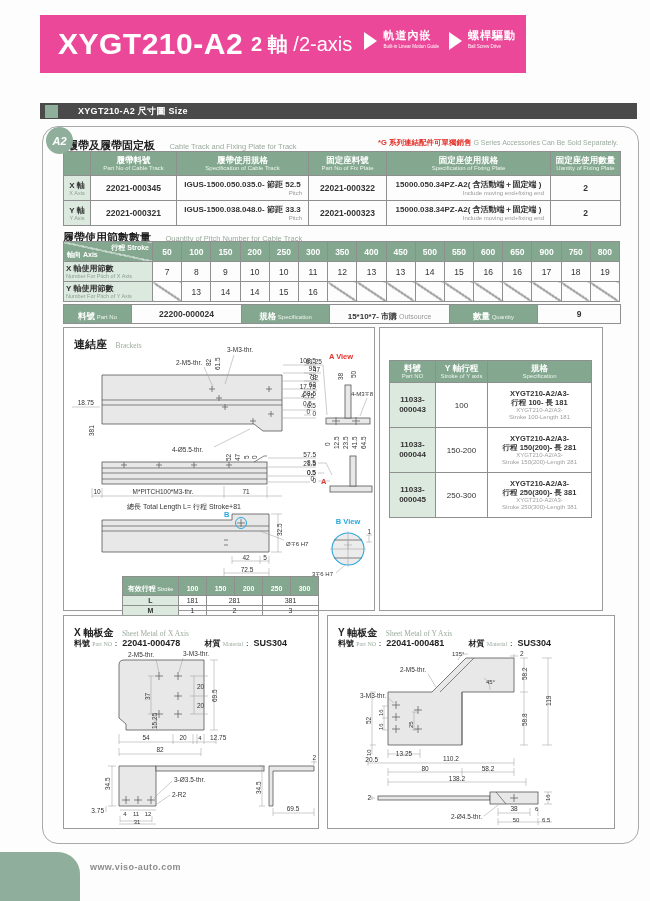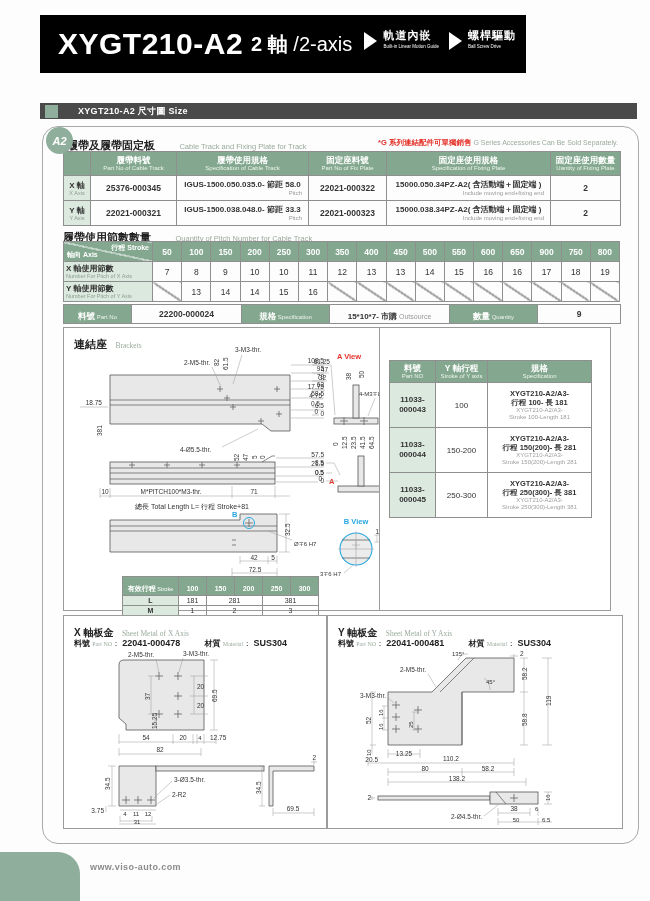--- a/index.html
+++ b/index.html
@@ -1,39 +1,39 @@
 <!DOCTYPE html>
 <html><head>
 <meta charset="utf-8">
 <style>
   html,body{margin:0;padding:0;background:#fff;}
   #page{position:relative;width:650px;height:901px;background:#fdfdfd;overflow:hidden;
         font-family:"Liberation Sans","DejaVu Sans",sans-serif;color:#333;}
   .abs{position:absolute;}
   
-  #banner{left:40px;top:15px;width:486px;height:58px;background:#000000;display:flex;align-items:center;}
+  #banner{left:40px;top:15px;width:486px;height:58px;background:#ec4899;display:flex;align-items:center;}
   #banner .title{font-size:30px;font-weight:bold;color:#fff;margin-left:18px;letter-spacing:.5px;}
   #banner .subtitle{font-size:20px;color:#fff;margin-left:8px;font-weight:bold;}
   #banner .subtitle .light{font-weight:normal;}
   .badges{position:absolute;right:10px;top:13px;display:flex;align-items:flex-start;}
   .tri{width:0;height:0;border-top:9px solid transparent;border-bottom:9px solid transparent;
        border-left:13px solid #fff;margin:4px 6px 0 10px;}
   .badge-txt .zh{font-size:11px;font-weight:bold;color:#fff;letter-spacing:1px;}
   .badge-txt .en{font-size:4.5px;color:#fff;margin-top:1px;}
   
   #secbar{left:40px;top:103px;width:597px;height:16px;background:#4a4a4a;display:flex;align-items:center;}
   #secbar .sq{width:13px;height:13px;background:#8FAE9B;margin-left:5px;}
   #secbar .lbl{color:#fff;font-size:9px;font-weight:bold;margin-left:20px;letter-spacing:.3px;}
   
   #mainbox{left:42px;top:126px;width:595px;height:716px;border:1.5px solid #a9a9a9;border-radius:16px;}
   #a2badge{left:46px;top:127px;width:27px;height:27px;border-radius:50%;background:#8FAE9B;color:#fff;
            font-size:11px;font-weight:bold;font-style:italic;display:flex;align-items:center;justify-content:center;z-index:3;}
   .sec-title{position:absolute;white-space:nowrap;}
   .sec-title .zh{font-size:11px;font-weight:bold;color:#222;}
-  .sec-title .en{font-size:7.5px;color:#9aab9d;margin-left:20px;}
+  .sec-title .en{font-size:7.5px;color:#9aab9d;margin-left:10px;}
   .note{position:absolute;font-size:7px;white-space:nowrap;}
   .note .red{color:#E4332B;font-weight:bold;font-size:7.5px;}
   .note .gr{color:#9aab9d;}
   
   table{border-collapse:collapse;table-layout:fixed;}
   td,th{border:1px solid #8f8f8f;padding:0;overflow:hidden;}
   .ghead{background:#83A88F;color:#fff;text-align:center;vertical-align:middle;}
   .ghead .zh{font-size:8.5px;font-weight:bold;line-height:10px;}
   .ghead .en{font-size:6px;font-weight:normal;line-height:7px;color:#eef4ee;}
   .lgreen{background:#DCE9DF;}
@@ -43,21 +43,21 @@
   .two .l2{font-size:6px;color:#999;text-align:right;padding-right:6px;line-height:7px;}
   .axis-c .zh{font-size:8px;font-weight:bold;line-height:9px;}
   .axis-c .en{font-size:5.5px;color:#8aa090;line-height:6px;}
   
   .diag{background-image:linear-gradient(to right top,transparent 47%,#9b9b9b 47%,#9b9b9b 53%,transparent 53%);}
   .corner{position:relative;background:#83A88F;
     background-image:linear-gradient(to right top,transparent 48.5%,rgba(255,255,255,.85) 48.5%,rgba(255,255,255,.85) 51.5%,transparent 51.5%);}
   .corner .ct{position:absolute;top:1px;right:3px;font-size:7px;color:#fff;font-weight:bold;}
   .corner .cb{position:absolute;bottom:1px;left:3px;font-size:7px;color:#fff;font-weight:bold;}
   
-  .frame{position:absolute;border:1px solid #9b9b9b;background:#fff;padding-left:8px;}
+  .frame{position:absolute;border:1px solid #9b9b9b;background:#fff;}
   .box-title{position:absolute;left:10px;top:6px;white-space:nowrap;}
   .box-title .zh{font-size:11px;font-weight:bold;color:#222;}
   .box-title .en{font-size:7.5px;color:#9aab9d;margin-left:4px;font-family:"Liberation Serif",serif;}
   .partline{position:absolute;left:10px;top:22px;font-size:8px;white-space:nowrap;color:#222;}
   .partline .lab{font-weight:bold;}
   .partline .sl{font-size:6px;color:#9aab9d;font-family:"Liberation Serif",serif;}
   .partline .val{font-weight:bold;font-size:9px;}
   
   .bp td{vertical-align:middle;text-align:center;}
   .bp .pn{font-size:8px;font-weight:bold;line-height:10px;}
@@ -149,23 +149,23 @@
         <th class="ghead">
               <div class="zh">固定座使用數量</div>
               <div class="en">Uantity of Fixing Plate</div>
             </th>
       </tr>
       <tr style="height:25px">
         <td class="lgreen axis-c cell">
               <div class="zh">X 軸</div>
               <div class="en">X Axis</div>
             </td>
-        <td class="cell b">25376-000345</td>
+        <td class="cell b">22021-000345</td>
         <td class="two">
-              <div class="l1">IGUS-1500.050.035.0- 節距 58.0</div>
+              <div class="l1">IGUS-1500.050.035.0- 節距 52.5</div>
               <div class="l2">Pitch</div>
             </td>
         <td class="cell b">22021-000322</td>
         <td class="two">
               <div class="l1">15000.050.34PZ-A2( 含活動端＋固定端 )</div>
               <div class="l2">Include moving end+fixing end</div>
             </td>
         <td class="cell b">2</td>
       </tr>
       <tr style="height:25px">

